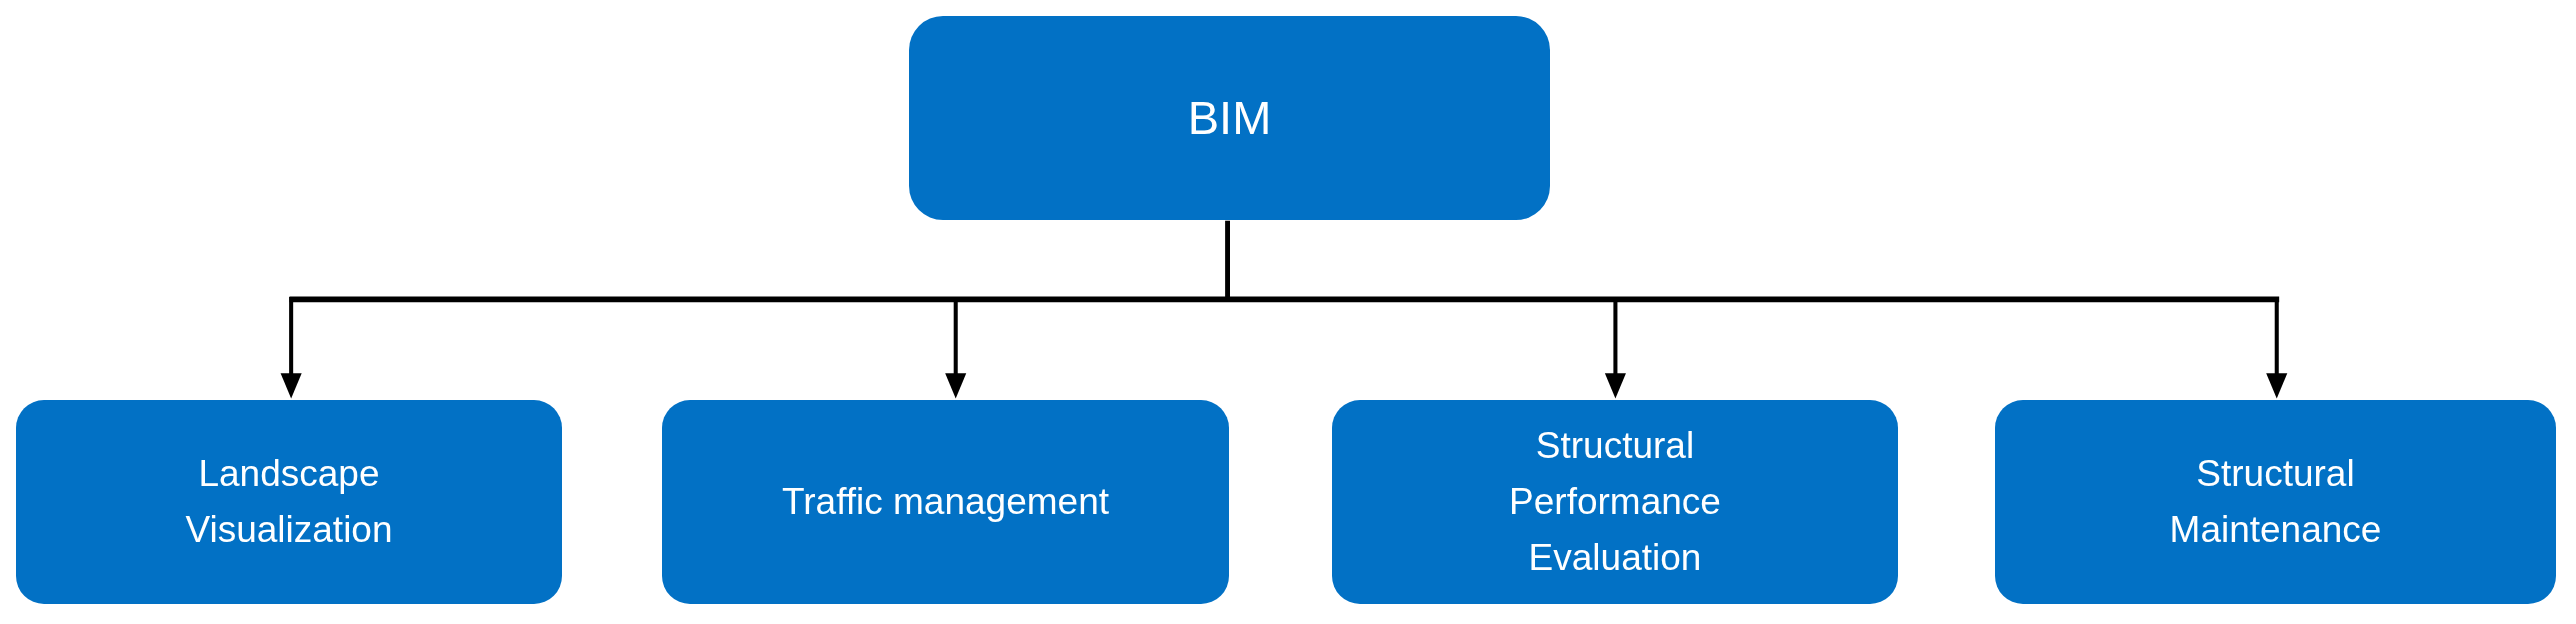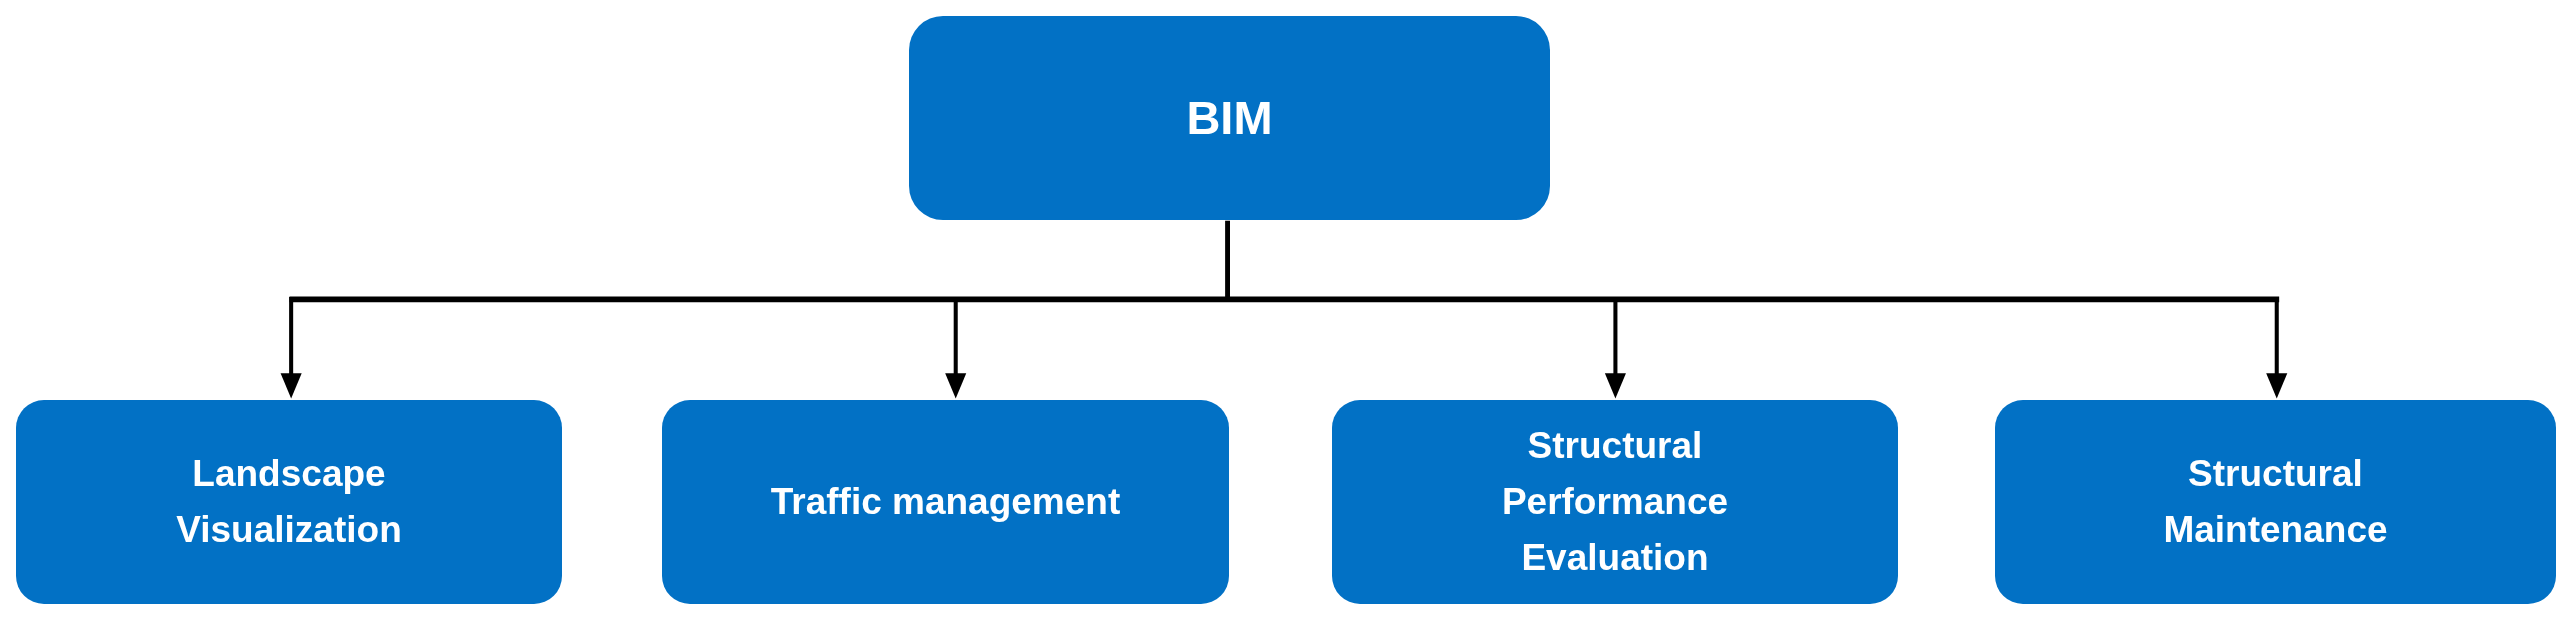--- a/index.html
+++ b/index.html
@@ -12,21 +12,20 @@
   html, body {
     background: var(--background);
     font-family: "Liberation Sans", sans-serif;
   }
   .canvas {
     position: relative;
     width: 2576px;
     height: 624px;
     background: var(--background);
     overflow: hidden;
-    font-weight: bold;
   }
   .node {
     position: absolute;
     background: var(--node-fill);
     color: var(--node-text);
     display: flex;
     align-items: center;
     justify-content: center;
     text-align: center;
     white-space: pre-line;

